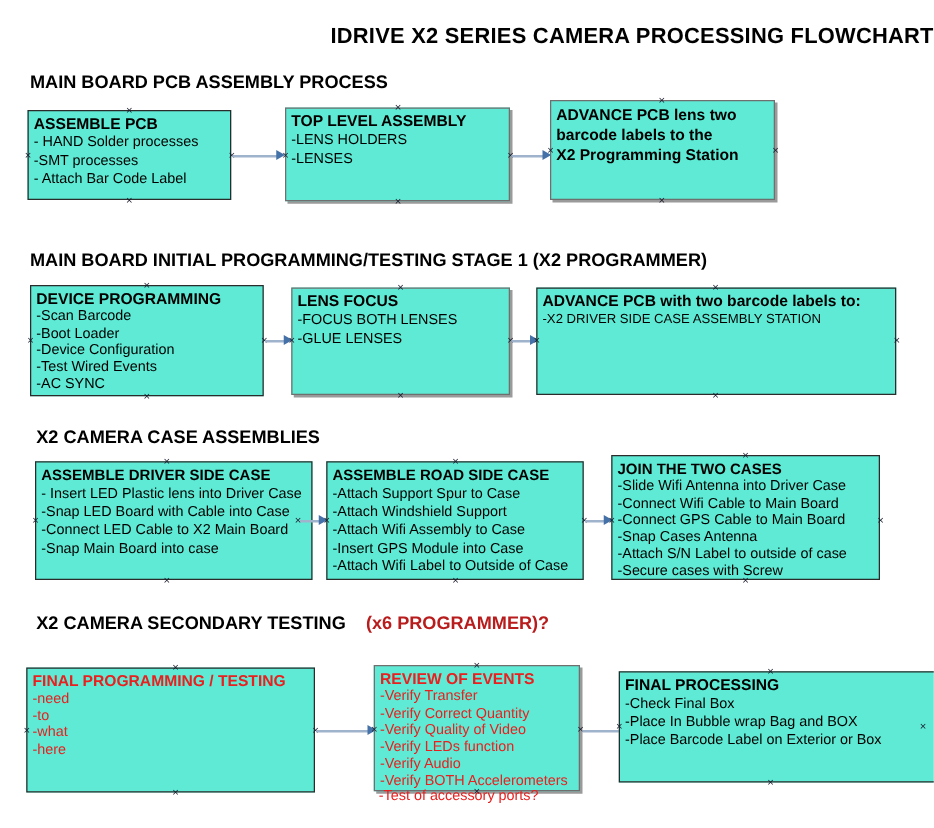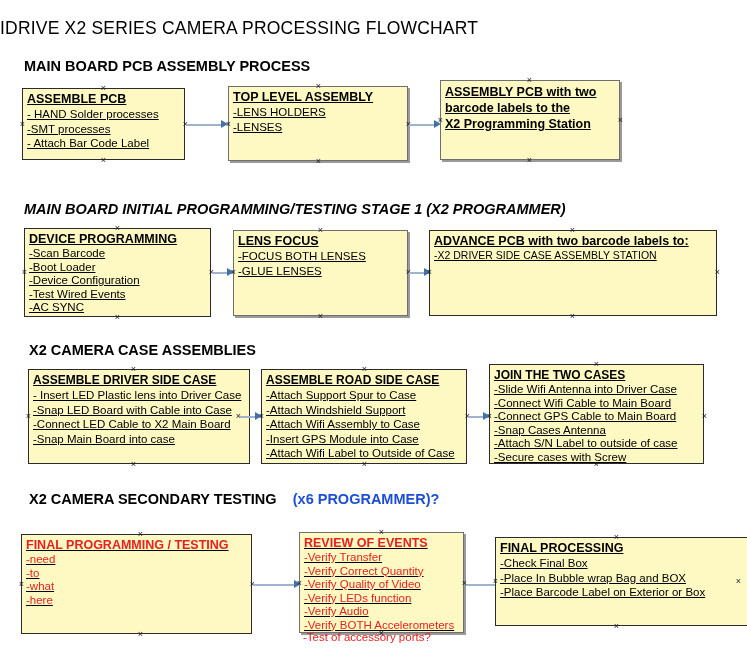--- a/index.html
+++ b/index.html
@@ -11,43 +11,42 @@
     position: relative;
     font-family: "Liberation Sans", sans-serif;
     color: #000000;
     overflow: hidden;
   }
   #canvas { position: absolute; inset: 0; }
 
   .chart-title {
     position: absolute;
     left: 0; right: 0; top: 18px;
-    text-align: left;
+    text-align: right;
     font-size: 17.5px;
-    font-weight: normal;
+    font-weight: bold;
     letter-spacing: 0.2px;
   }
 
   .section-head {
     position: absolute;
     font-size: 14.5px;
     font-weight: bold;
     white-space: nowrap;
   }
-  .section-head .red-part { color: #1d4ed8; }
+  .section-head .red-part { color: #b91c1c; }
 
   
   .box {
     position: absolute;
-    background: #fef9c3;
+    background: #5eead4;
     border: 1px solid #2b2b2b;
     box-sizing: border-box;
     padding: 3px 0 0 4px;
     overflow: visible;
-    text-decoration: underline;
   }
   .box.shadowed {
     border: 1px solid #6f6f6f;
     box-shadow: 2px 2px 0 0 #9a9a9a;
   }
   .box-title {
     font-size: 12.5px;
     font-weight: bold;
     line-height: 15px;
     white-space: nowrap;
@@ -129,30 +128,30 @@
   </div>
   <div class="handle" style="left:315px; top:83px;"></div>
   <div class="handle" style="left:315px; top:158px;"></div>
   <div class="handle" style="left:225px; top:121px;"></div>
   <div class="handle" style="left:405px; top:121px;"></div>
 
   <div class="conn" style="left:409px; top:124px; width:28px;"></div>
   <div class="arrowhead" style="left:434px; top:120px;"></div>
 
   <div class="box shadowed" style="left:440px; top:80px; width:180px; height:80px;">
-    <div class="box-line bold">ASSEMBLY PCB with two</div>
+    <div class="box-line bold">ADVANCE PCB lens two</div>
     <div class="box-line bold">barcode labels to the</div>
     <div class="box-line bold"> X2 Programming Station</div>
   </div>
   <div class="handle" style="left:526px; top:77px;"></div>
   <div class="handle" style="left:526px; top:157px;"></div>
   <div class="handle" style="left:437px; top:117px;"></div>
   <div class="handle" style="left:617px; top:117px;"></div>
 
-  <div class="section-head" style="left:24px; top:201px;font-style:italic;">MAIN BOARD INITIAL PROGRAMMING/TESTING STAGE 1 (X2 PROGRAMMER)</div>
+  <div class="section-head" style="left:24px; top:201px;">MAIN BOARD INITIAL PROGRAMMING/TESTING STAGE 1 (X2 PROGRAMMER)</div>
 
   <div class="box" style="left:24px; top:228px; width:187px; height:89px;">
     <div class="box-title">DEVICE PROGRAMMING</div>
     <div class="box-line tight">-Scan Barcode</div>
     <div class="box-line tight">-Boot Loader</div>
     <div class="box-line tight">-Device Configuration</div>
     <div class="box-line tight">-Test Wired Events</div>
     <div class="box-line tight">-AC SYNC</div>
   </div>
   <div class="handle" style="left:114px; top:225px;"></div>

